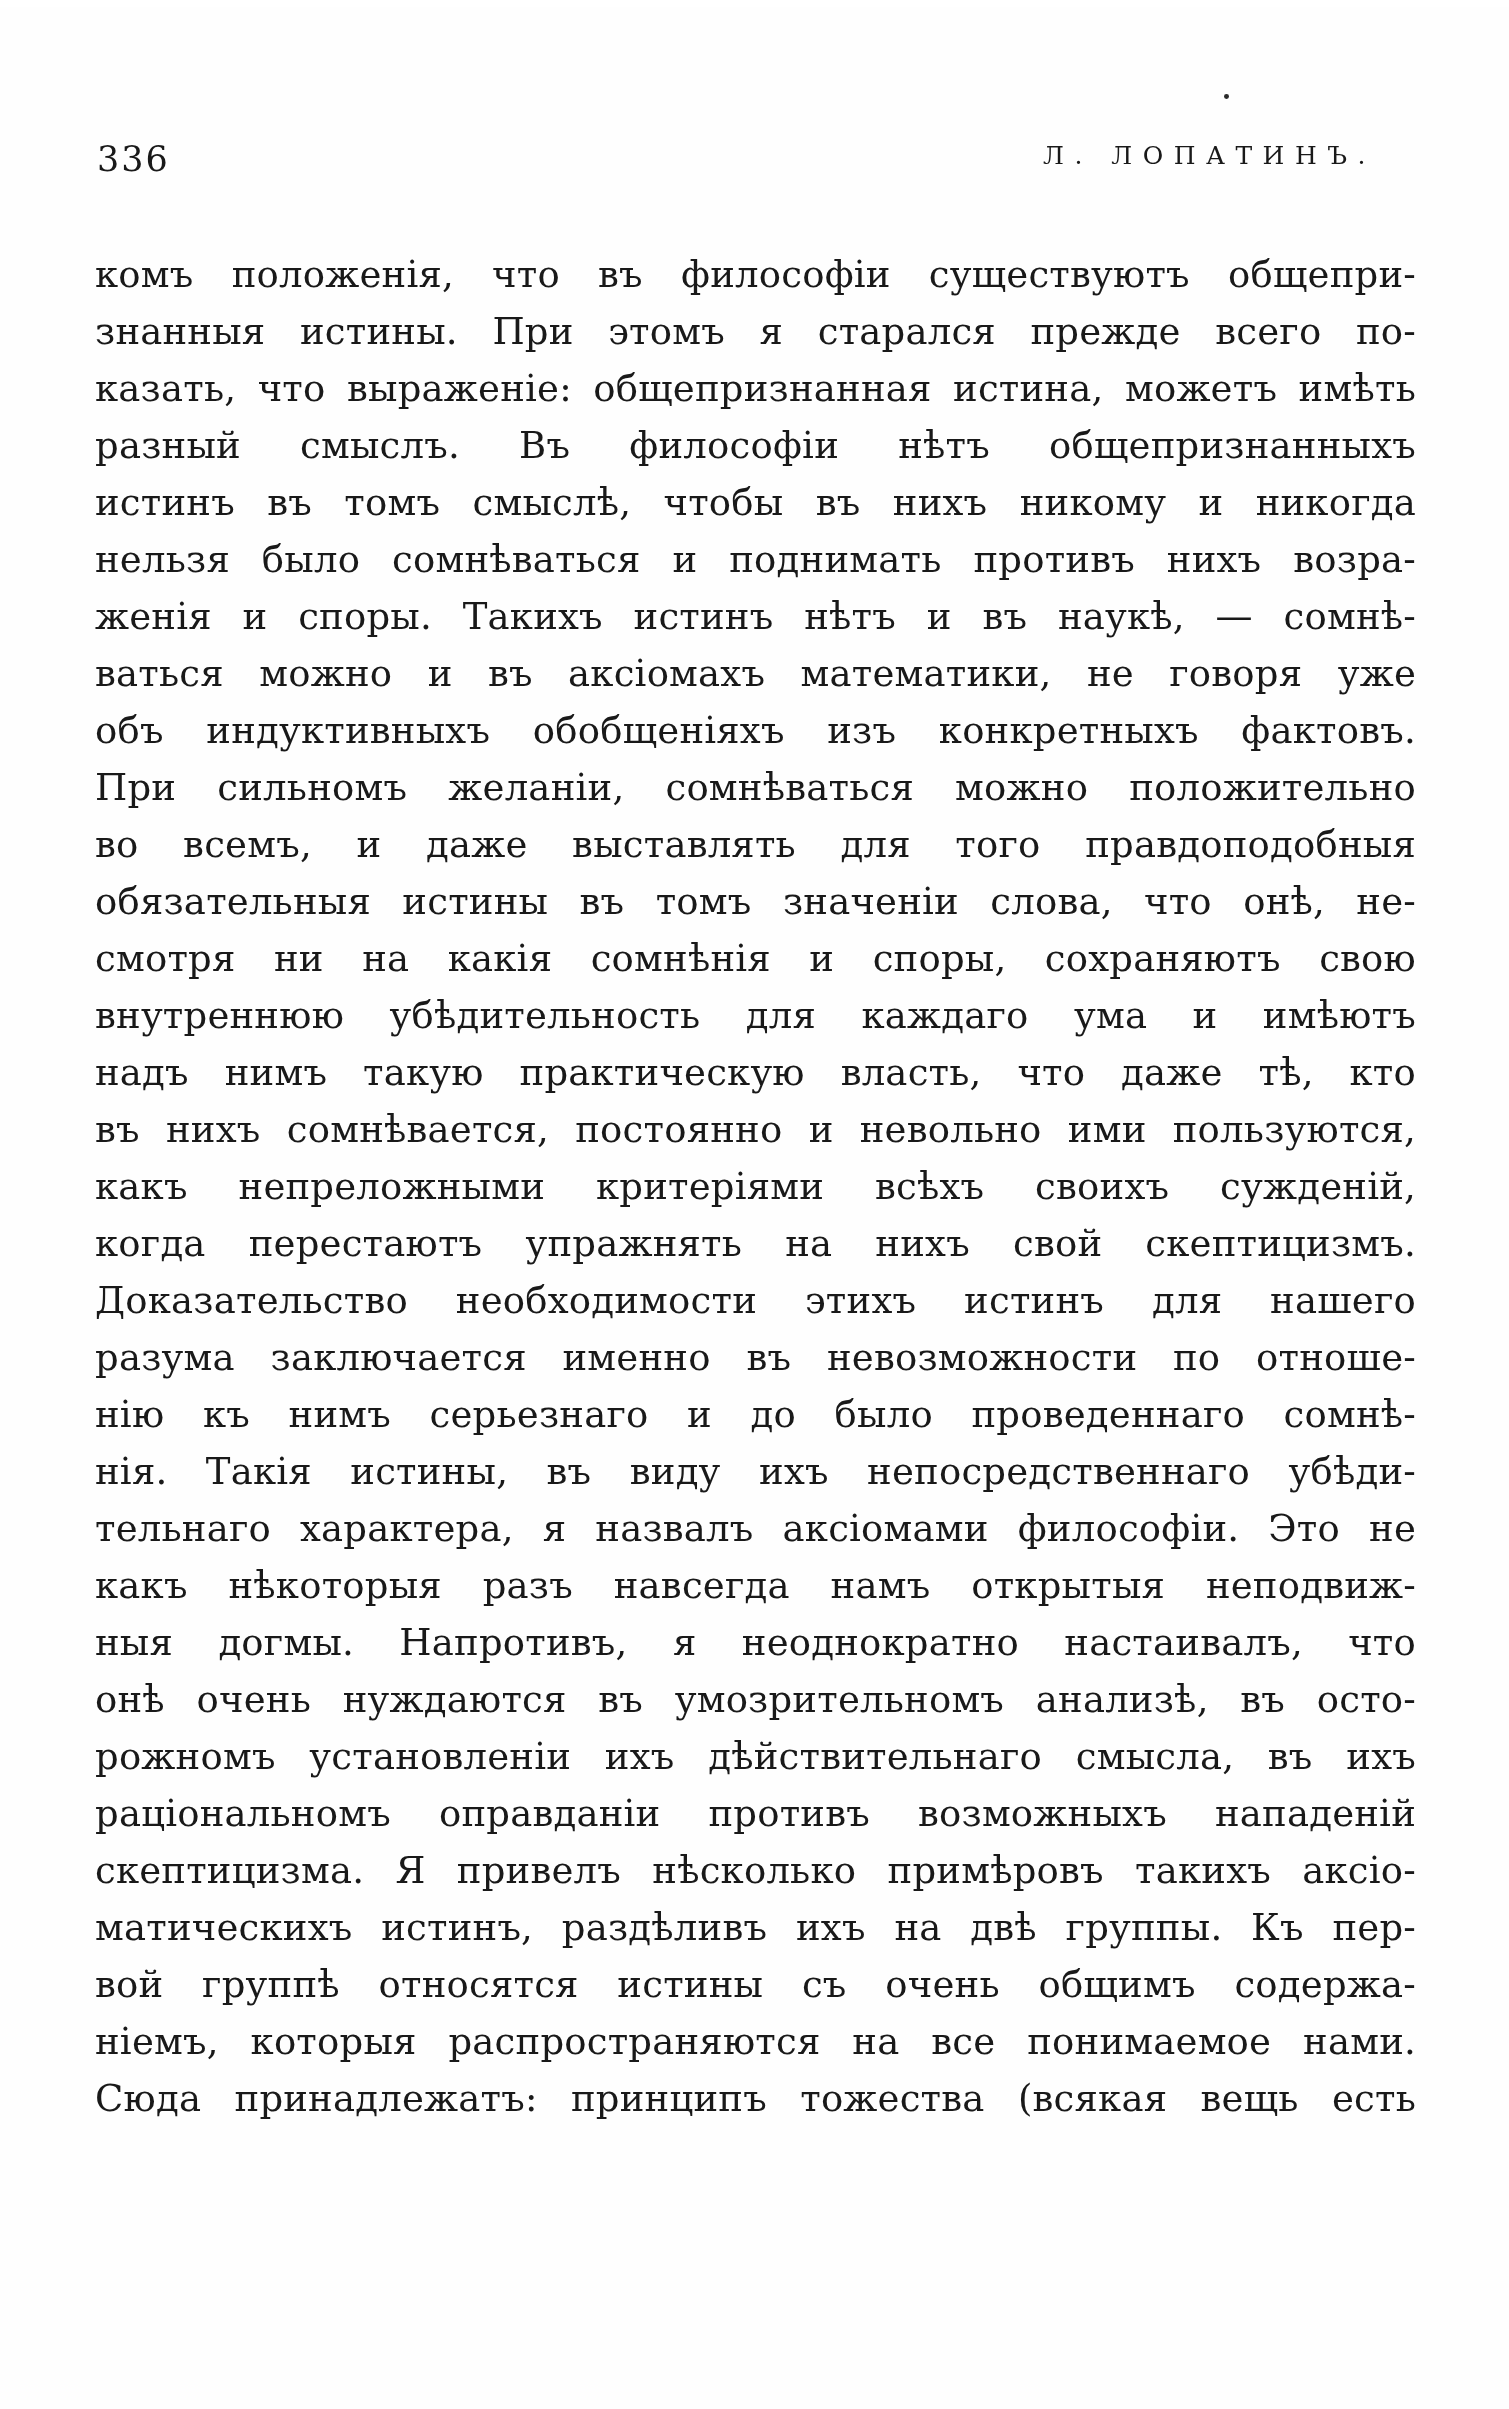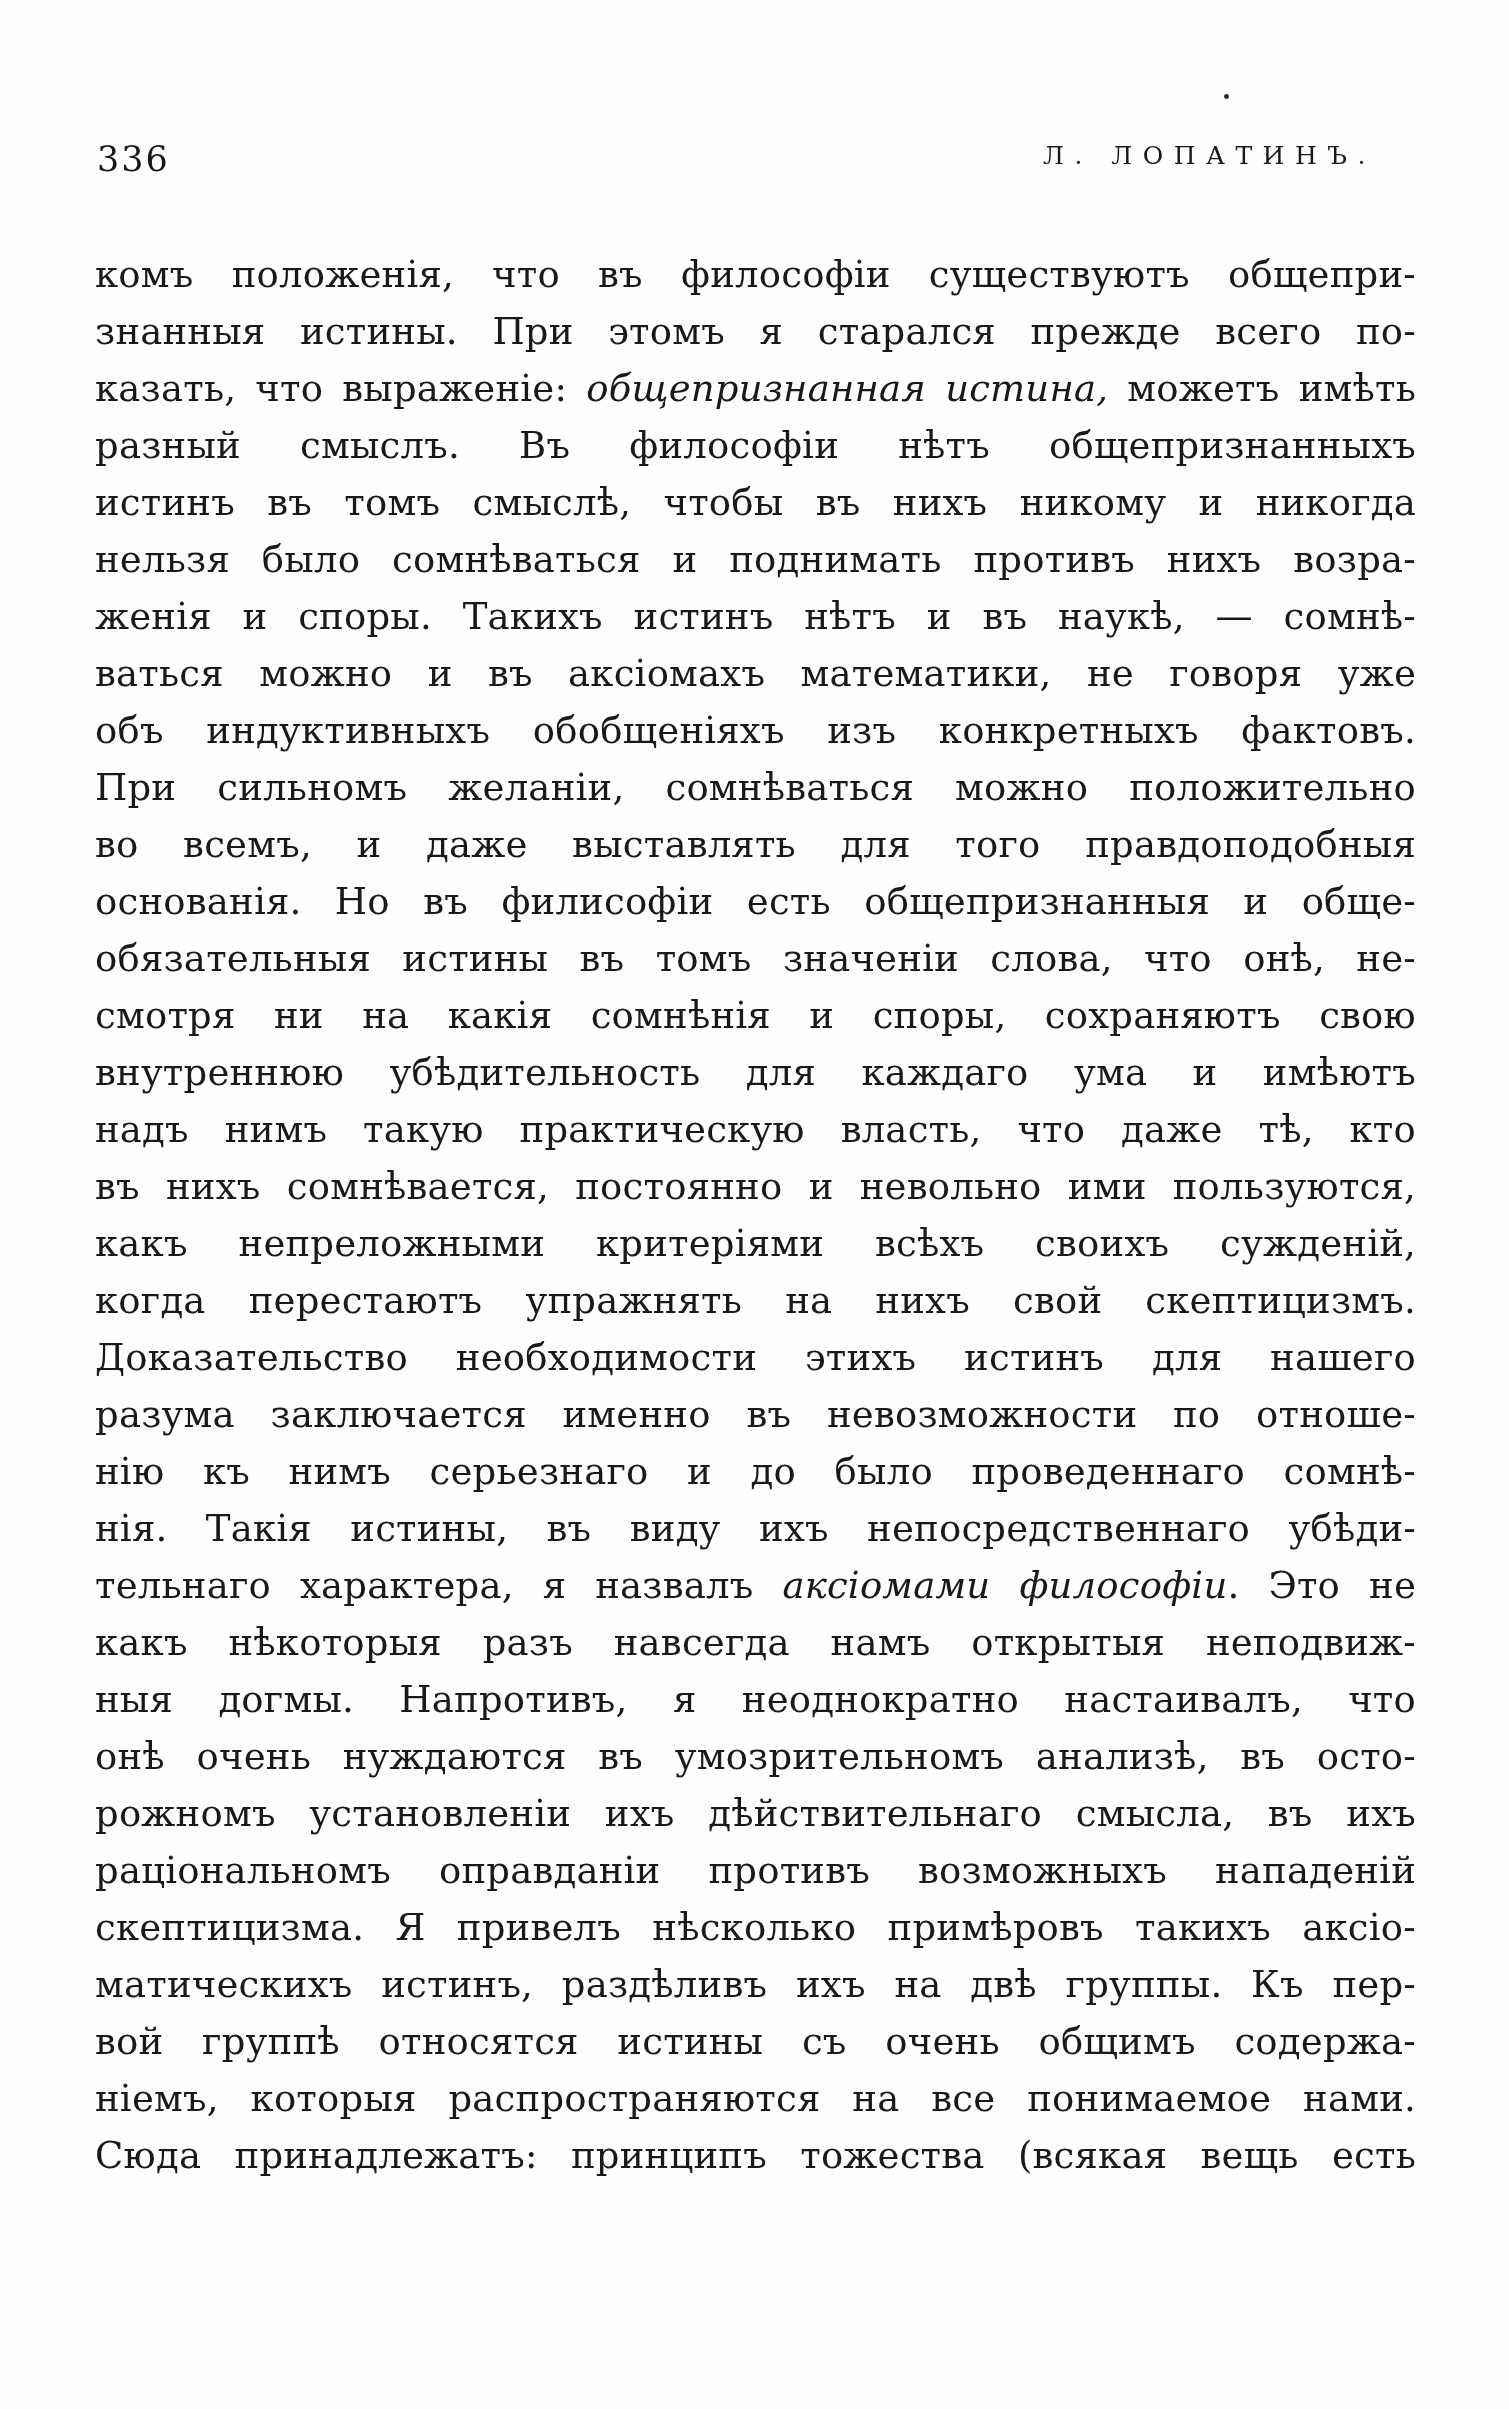--- a/index.html
+++ b/index.html
@@ -51,21 +51,20 @@
     font-size: 37px;
     line-height: 57px;
     height: 57px;
     text-align: justify;
     text-align-last: justify;
     -moz-text-align-last: justify;
     overflow: hidden;
     letter-spacing: 0.2px;
   }
   .text-line .italic {
-    font-style: italic;
   }
   .scan-speck {
     position: absolute;
     width: 4.9px;
     height: 4.9px;
     border-radius: 50%;
     background: #2a2a2a;
   }
   .speck-1 { left: 1224px; top: 87px; }
 </style>
@@ -84,21 +83,20 @@
       <div class="text-line"><span>знанныя истины. При этомъ я старался прежде всего по-</span></div>
       <div class="text-line"><span>казать, что выраженіе: </span><span class="italic">общепризнанная истина,</span><span> можетъ имѣть</span></div>
       <div class="text-line"><span>разный смыслъ. Въ философіи нѣтъ общепризнанныхъ</span></div>
       <div class="text-line"><span>истинъ въ томъ смыслѣ, чтобы въ нихъ никому и никогда</span></div>
       <div class="text-line"><span>нельзя было сомнѣваться и поднимать противъ нихъ возра-</span></div>
       <div class="text-line"><span>женія и споры. Такихъ истинъ нѣтъ и въ наукѣ, — сомнѣ-</span></div>
       <div class="text-line"><span>ваться можно и въ аксіомахъ математики, не говоря уже</span></div>
       <div class="text-line"><span>объ индуктивныхъ обобщеніяхъ изъ конкретныхъ фактовъ.</span></div>
       <div class="text-line"><span>При сильномъ желаніи, сомнѣваться можно положительно</span></div>
       <div class="text-line"><span>во всемъ, и даже выставлять для того правдоподобныя</span></div>
-      <div class="text-line"><span>основанія. Но въ филисофіи есть общепризнанныя и обще-</span></div>
       <div class="text-line"><span>обязательныя истины въ томъ значеніи слова, что онѣ, не-</span></div>
       <div class="text-line"><span>смотря ни на какія сомнѣнія и споры, сохраняютъ свою</span></div>
       <div class="text-line"><span>внутреннюю убѣдительность для каждаго ума и имѣютъ</span></div>
       <div class="text-line"><span>надъ нимъ такую практическую власть, что даже тѣ, кто</span></div>
       <div class="text-line"><span>въ нихъ сомнѣвается, постоянно и невольно ими пользуются,</span></div>
       <div class="text-line"><span>какъ непреложными критеріями всѣхъ своихъ сужденій,</span></div>
       <div class="text-line"><span>когда перестаютъ упражнять на нихъ свой скептицизмъ.</span></div>
       <div class="text-line"><span>Доказательство необходимости этихъ истинъ для нашего</span></div>
       <div class="text-line"><span>разума заключается именно въ невозможности по отноше-</span></div>
       <div class="text-line"><span>нію къ нимъ серьезнаго и до было проведеннаго сомнѣ-</span></div>

